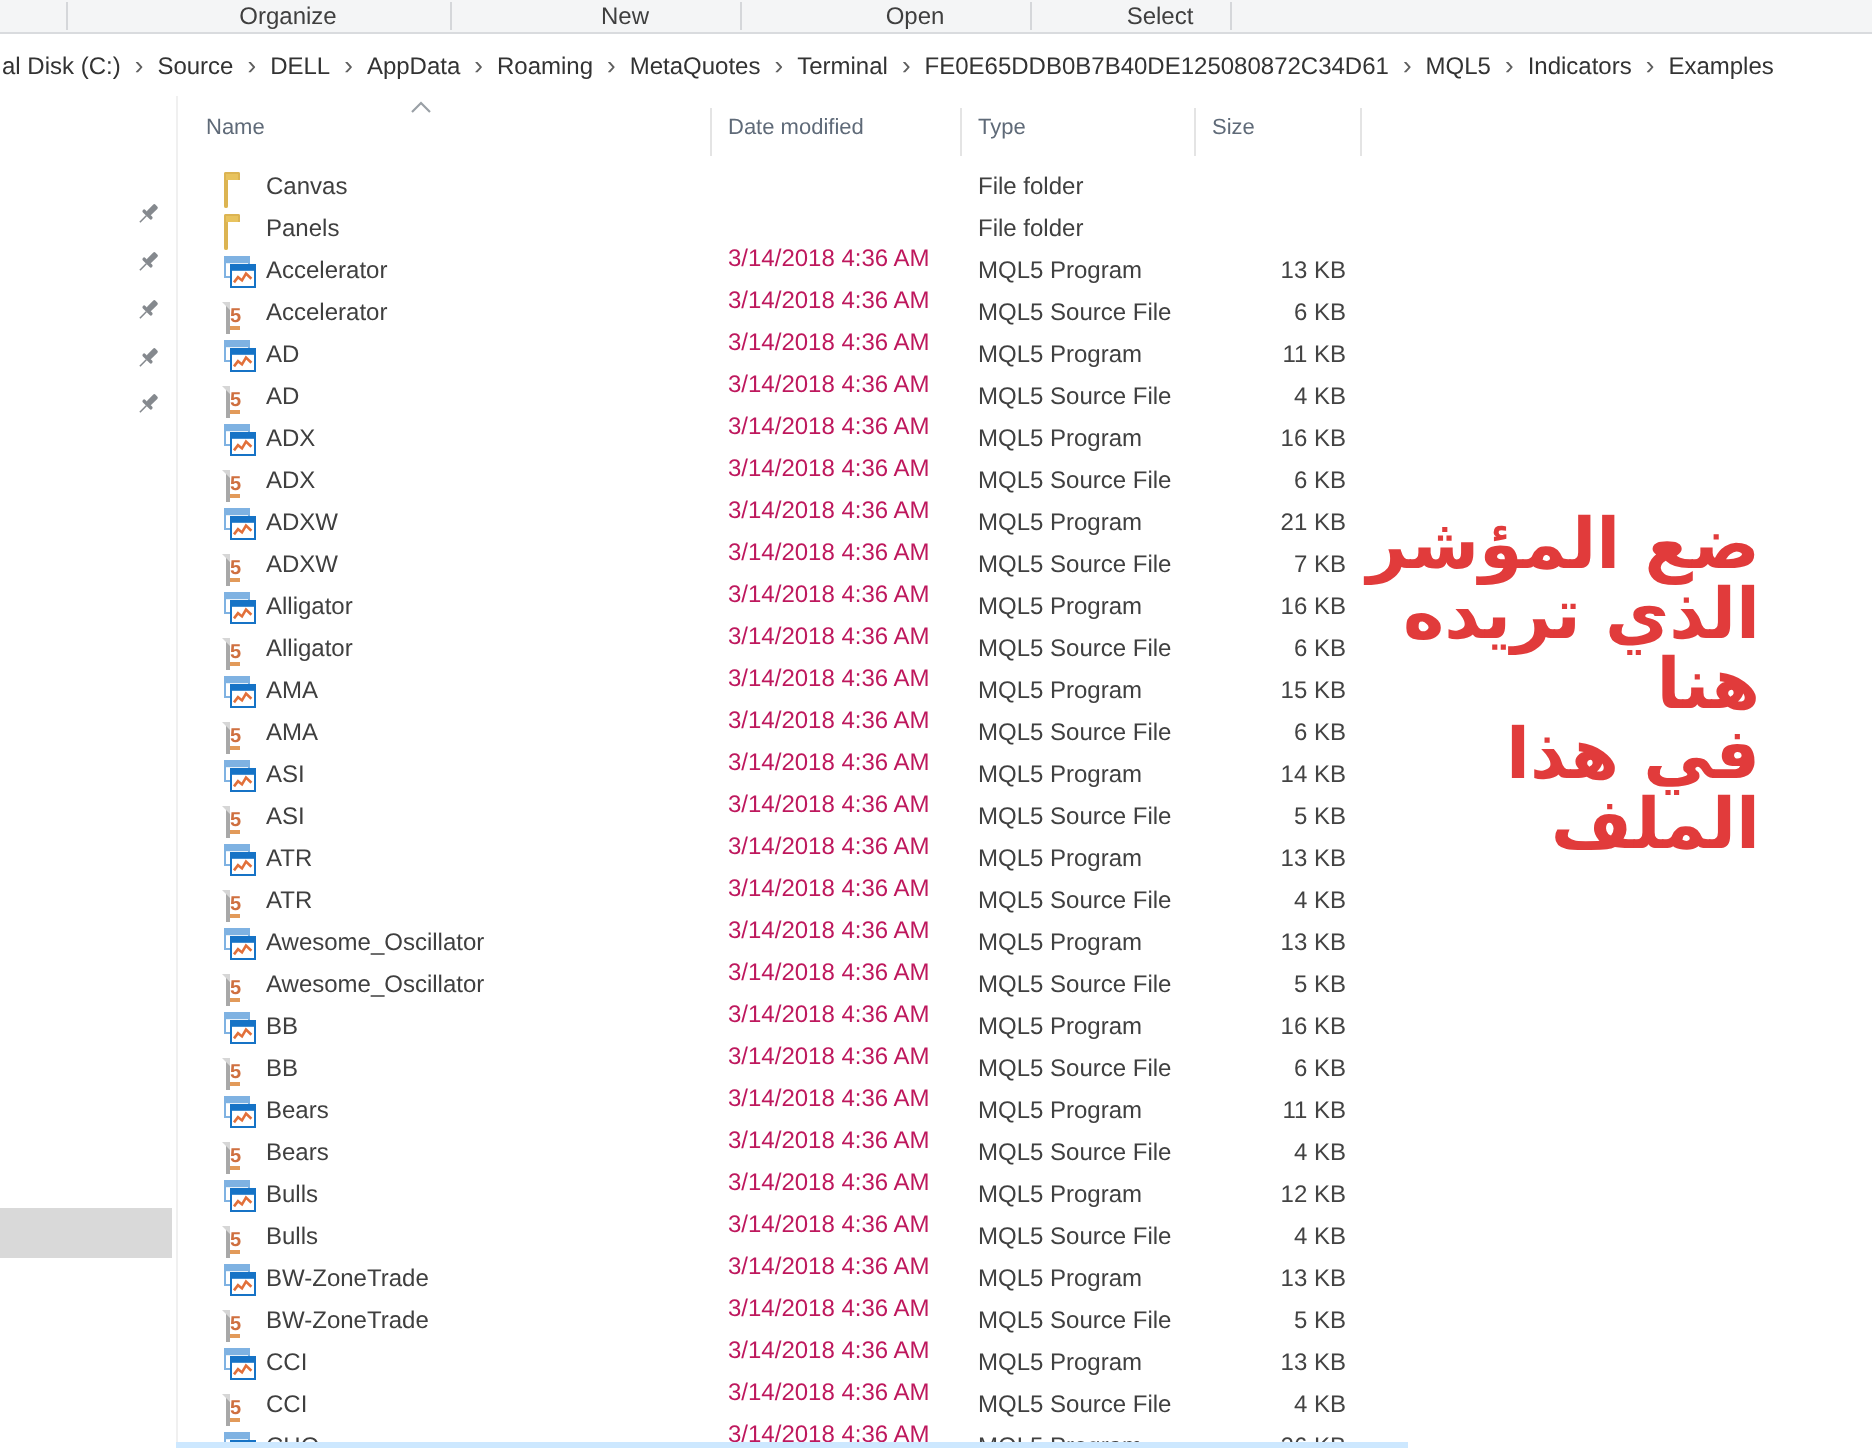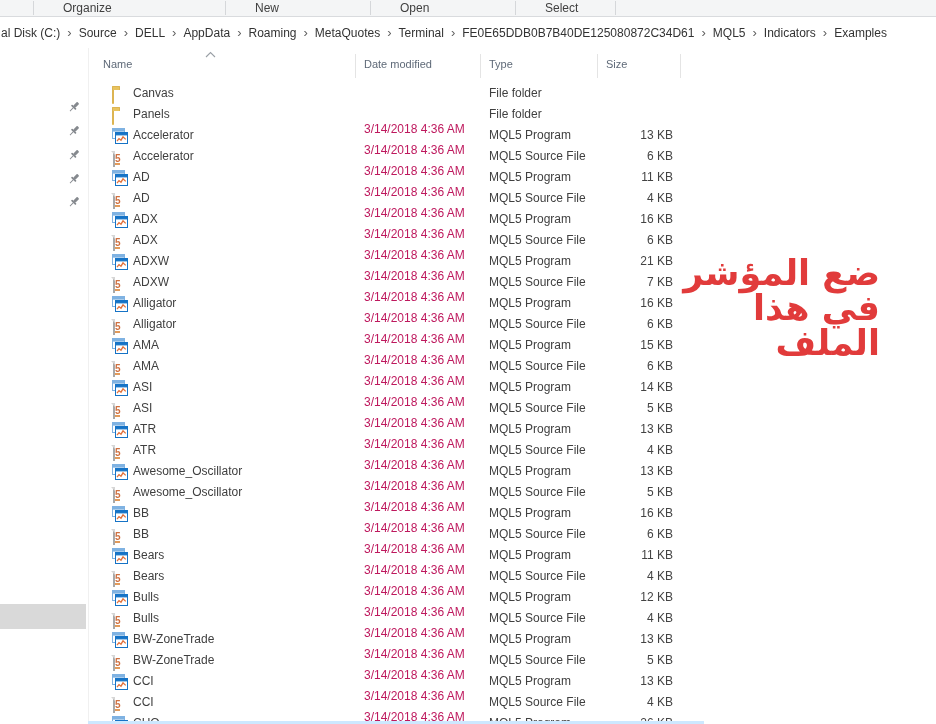--- a/index.html
+++ b/index.html
@@ -4,21 +4,21 @@
 <style>
   * { margin:0; padding:0; box-sizing:border-box; }
   html,body { background:#fff; }
   body { font-family:"Liberation Sans","DejaVu Sans",sans-serif; }
   #root { position:relative; width:936px; height:724px; background:#fff; overflow:hidden; }
 
   
   .ribbon { position:absolute; left:0; top:0; width:936px; height:17px;
             background:#f4f5f6; border-bottom:1px solid #d9dbde; }
   .ribbon .grp { position:absolute; top:0; height:16px; line-height:16px;
-                 font-size:12px; color:#3f3f3f;padding-left:30px; }
+                 text-align:center; font-size:12px; color:#3f3f3f;padding-left:30px; }
   .grp1 { left:33px;  width:192px; }
   .grp2 { left:225px; width:145px; }
   .grp3 { left:370px; width:145px; }
   .grp4 { left:515px; width:100px; }
   .ribbon .vsep { position:absolute; top:1px; width:1px; height:14px; background:#d5d7da; }
   .vs1{left:33px;} .vs2{left:225px;} .vs3{left:370px;} .vs4{left:515px;} .vs5{left:615px;}
 
   
   .crumbbar { position:absolute; left:0; top:17px; width:936px; height:31px; background:#fff;
               display:flex; align-items:center; font-size:12px; color:#333; overflow:hidden; }
@@ -488,16 +488,17 @@
           <span class="c-type">MQL5 Program</span>
           <span class="c-size">26 KB</span>
         </div>
       </div>
   </div>
 
   <div class="cutline"></div>
 
   <div class="annot">
     <div>ضع المؤشر</div>
+    <div>الذي تريده هنا</div>
     <div>في هذا الملف</div>
   </div>
 
 </div>
 
 </body></html>

